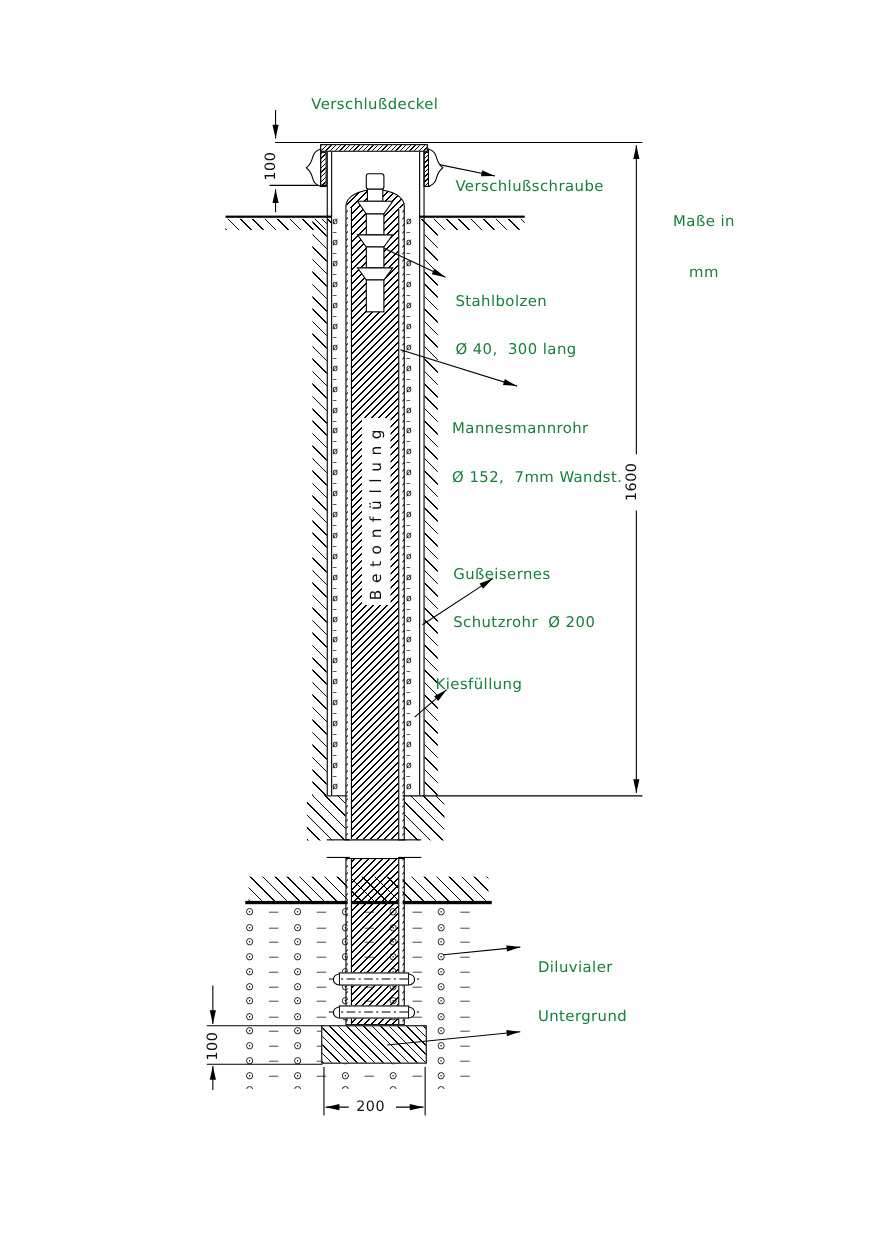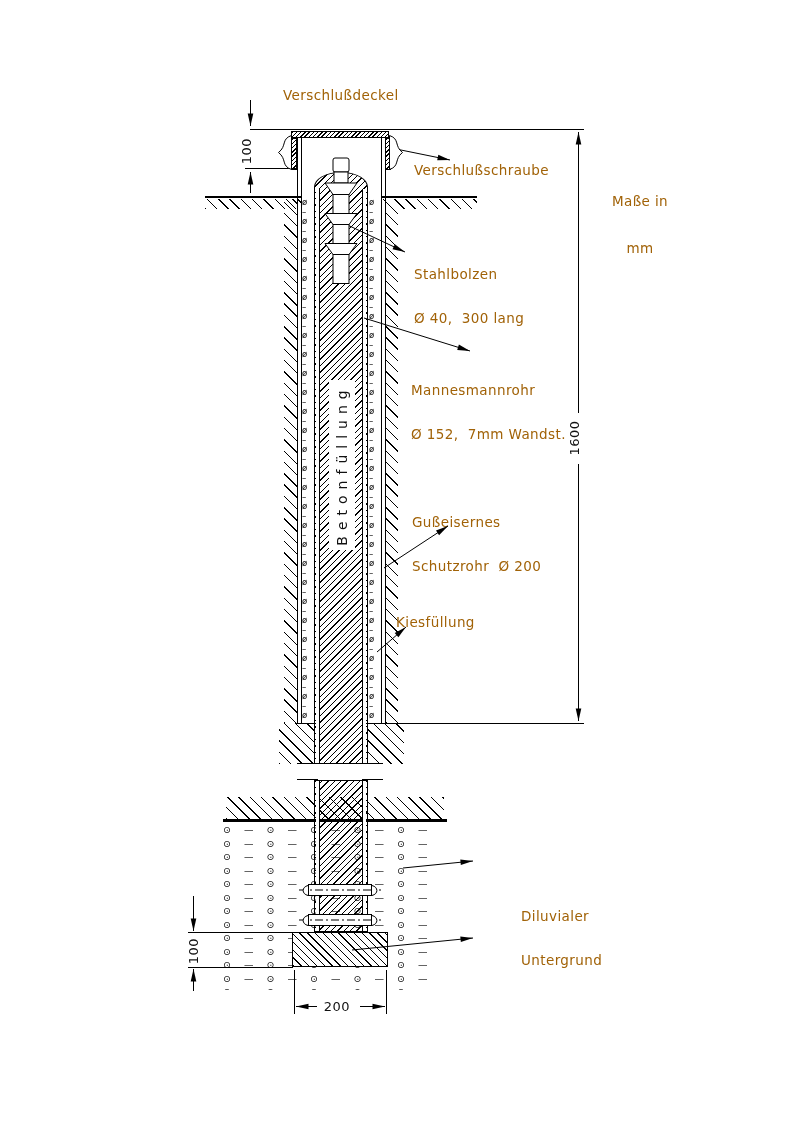--- a/index.html
+++ b/index.html
@@ -1,19 +1,19 @@
 <!DOCTYPE html>
 <html><head>
 <meta charset="utf-8">
 <style>
   html,body{margin:0;padding:0;background:#fff;}
   #canvas{position:relative;width:793px;height:1122px;background:#fff;overflow:hidden;
           font-family:"DejaVu Sans",sans-serif;color:#000;}
   .abs{position:absolute;}
-  .lbl{position:absolute;font-size:13.5px;line-height:14.5px;letter-spacing:.4px;white-space:pre;color:#a16207;}
+  .lbl{position:absolute;font-size:13.5px;line-height:14.5px;letter-spacing:.4px;white-space:pre;color:#15803d;}
   .dimtxt{position:absolute;font-size:13px;letter-spacing:.5px;color:#111;text-align:center;}
   .rot{transform:rotate(-90deg);}
   
   .h-conc{background:repeating-linear-gradient(135deg,#000 0 1px,transparent 1px 4.5px);}
   .h-cap{background:repeating-linear-gradient(135deg,#000 0 1px,transparent 1px 3px);}
   .h-soil{background:repeating-linear-gradient(45deg,#000 0 1px,transparent 1px 8px);}
   .h-plate{background:repeating-linear-gradient(45deg,#000 0 1px,transparent 1px 5.5px);}
   .ink{background:#000;}
   .outl{border:1px solid #000;box-sizing:border-box;}
   
@@ -82,21 +82,21 @@
   </div>
   <div class="lbl" style="left:411px;top:354px;">
     <div>Mannesmannrohr</div>
     <div>Ø 152,  7mm Wandst.</div>
   </div>
   <div class="lbl" style="left:412px;top:486px;">
     <div>Gußeisernes</div>
     <div>Schutzrohr  Ø 200</div>
   </div>
   <div class="lbl" style="left:396px;top:615px;">Kiesfüllung</div>
-  <div class="lbl" style="left:489px;top:880px;margin-left:32px;">
+  <div class="lbl" style="left:489px;top:844px;">
     <div>Diluvialer</div>
     <div>Untergrund</div>
   </div>
 
   <div class="dimtxt rot" style="left:257px;top:452px;width:170px;height:26px;background:#fff;font-size:14px;letter-spacing:6px;line-height:26px;">Betonfüllung</div>
 
   <div class="dimtxt rot" style="left:227px;top:143px;width:40px;height:16px;">100</div>
   <div class="dimtxt rot" style="left:550px;top:430px;width:50px;height:16px;">1600</div>
   <div class="dimtxt rot" style="left:174px;top:943px;width:40px;height:16px;">100</div>
   <div class="dimtxt" style="left:317px;top:999px;width:40px;">200</div>

